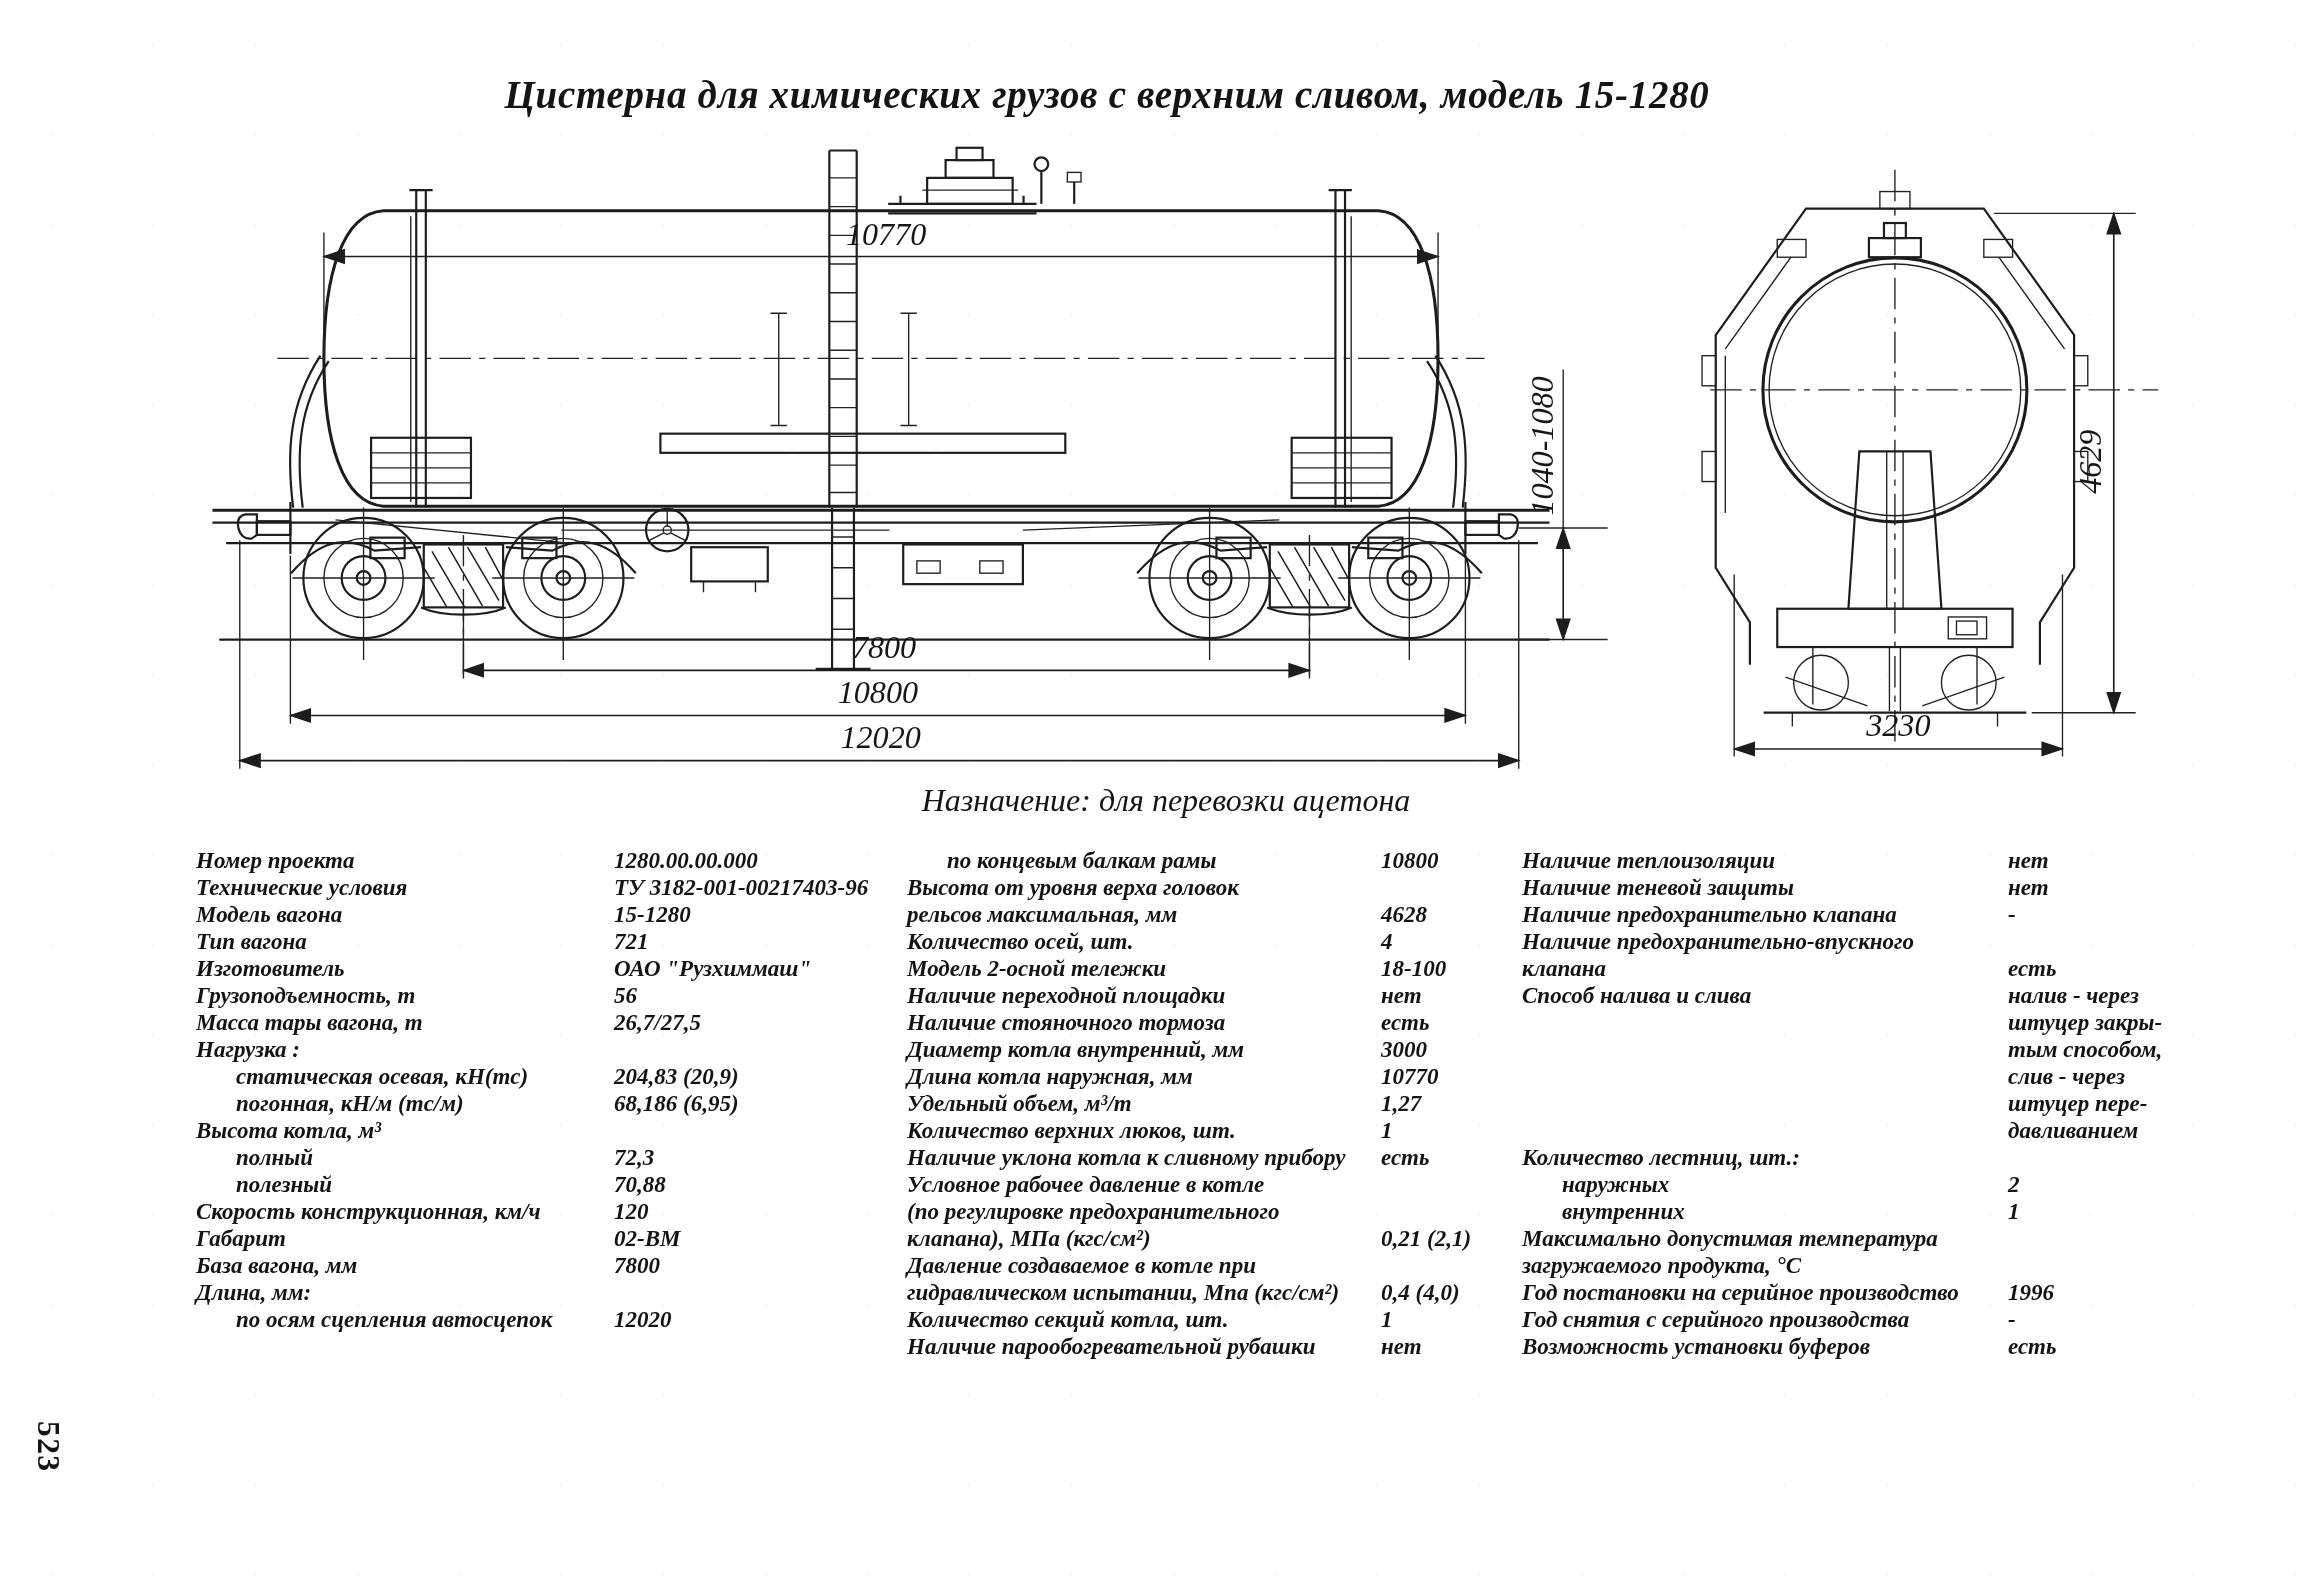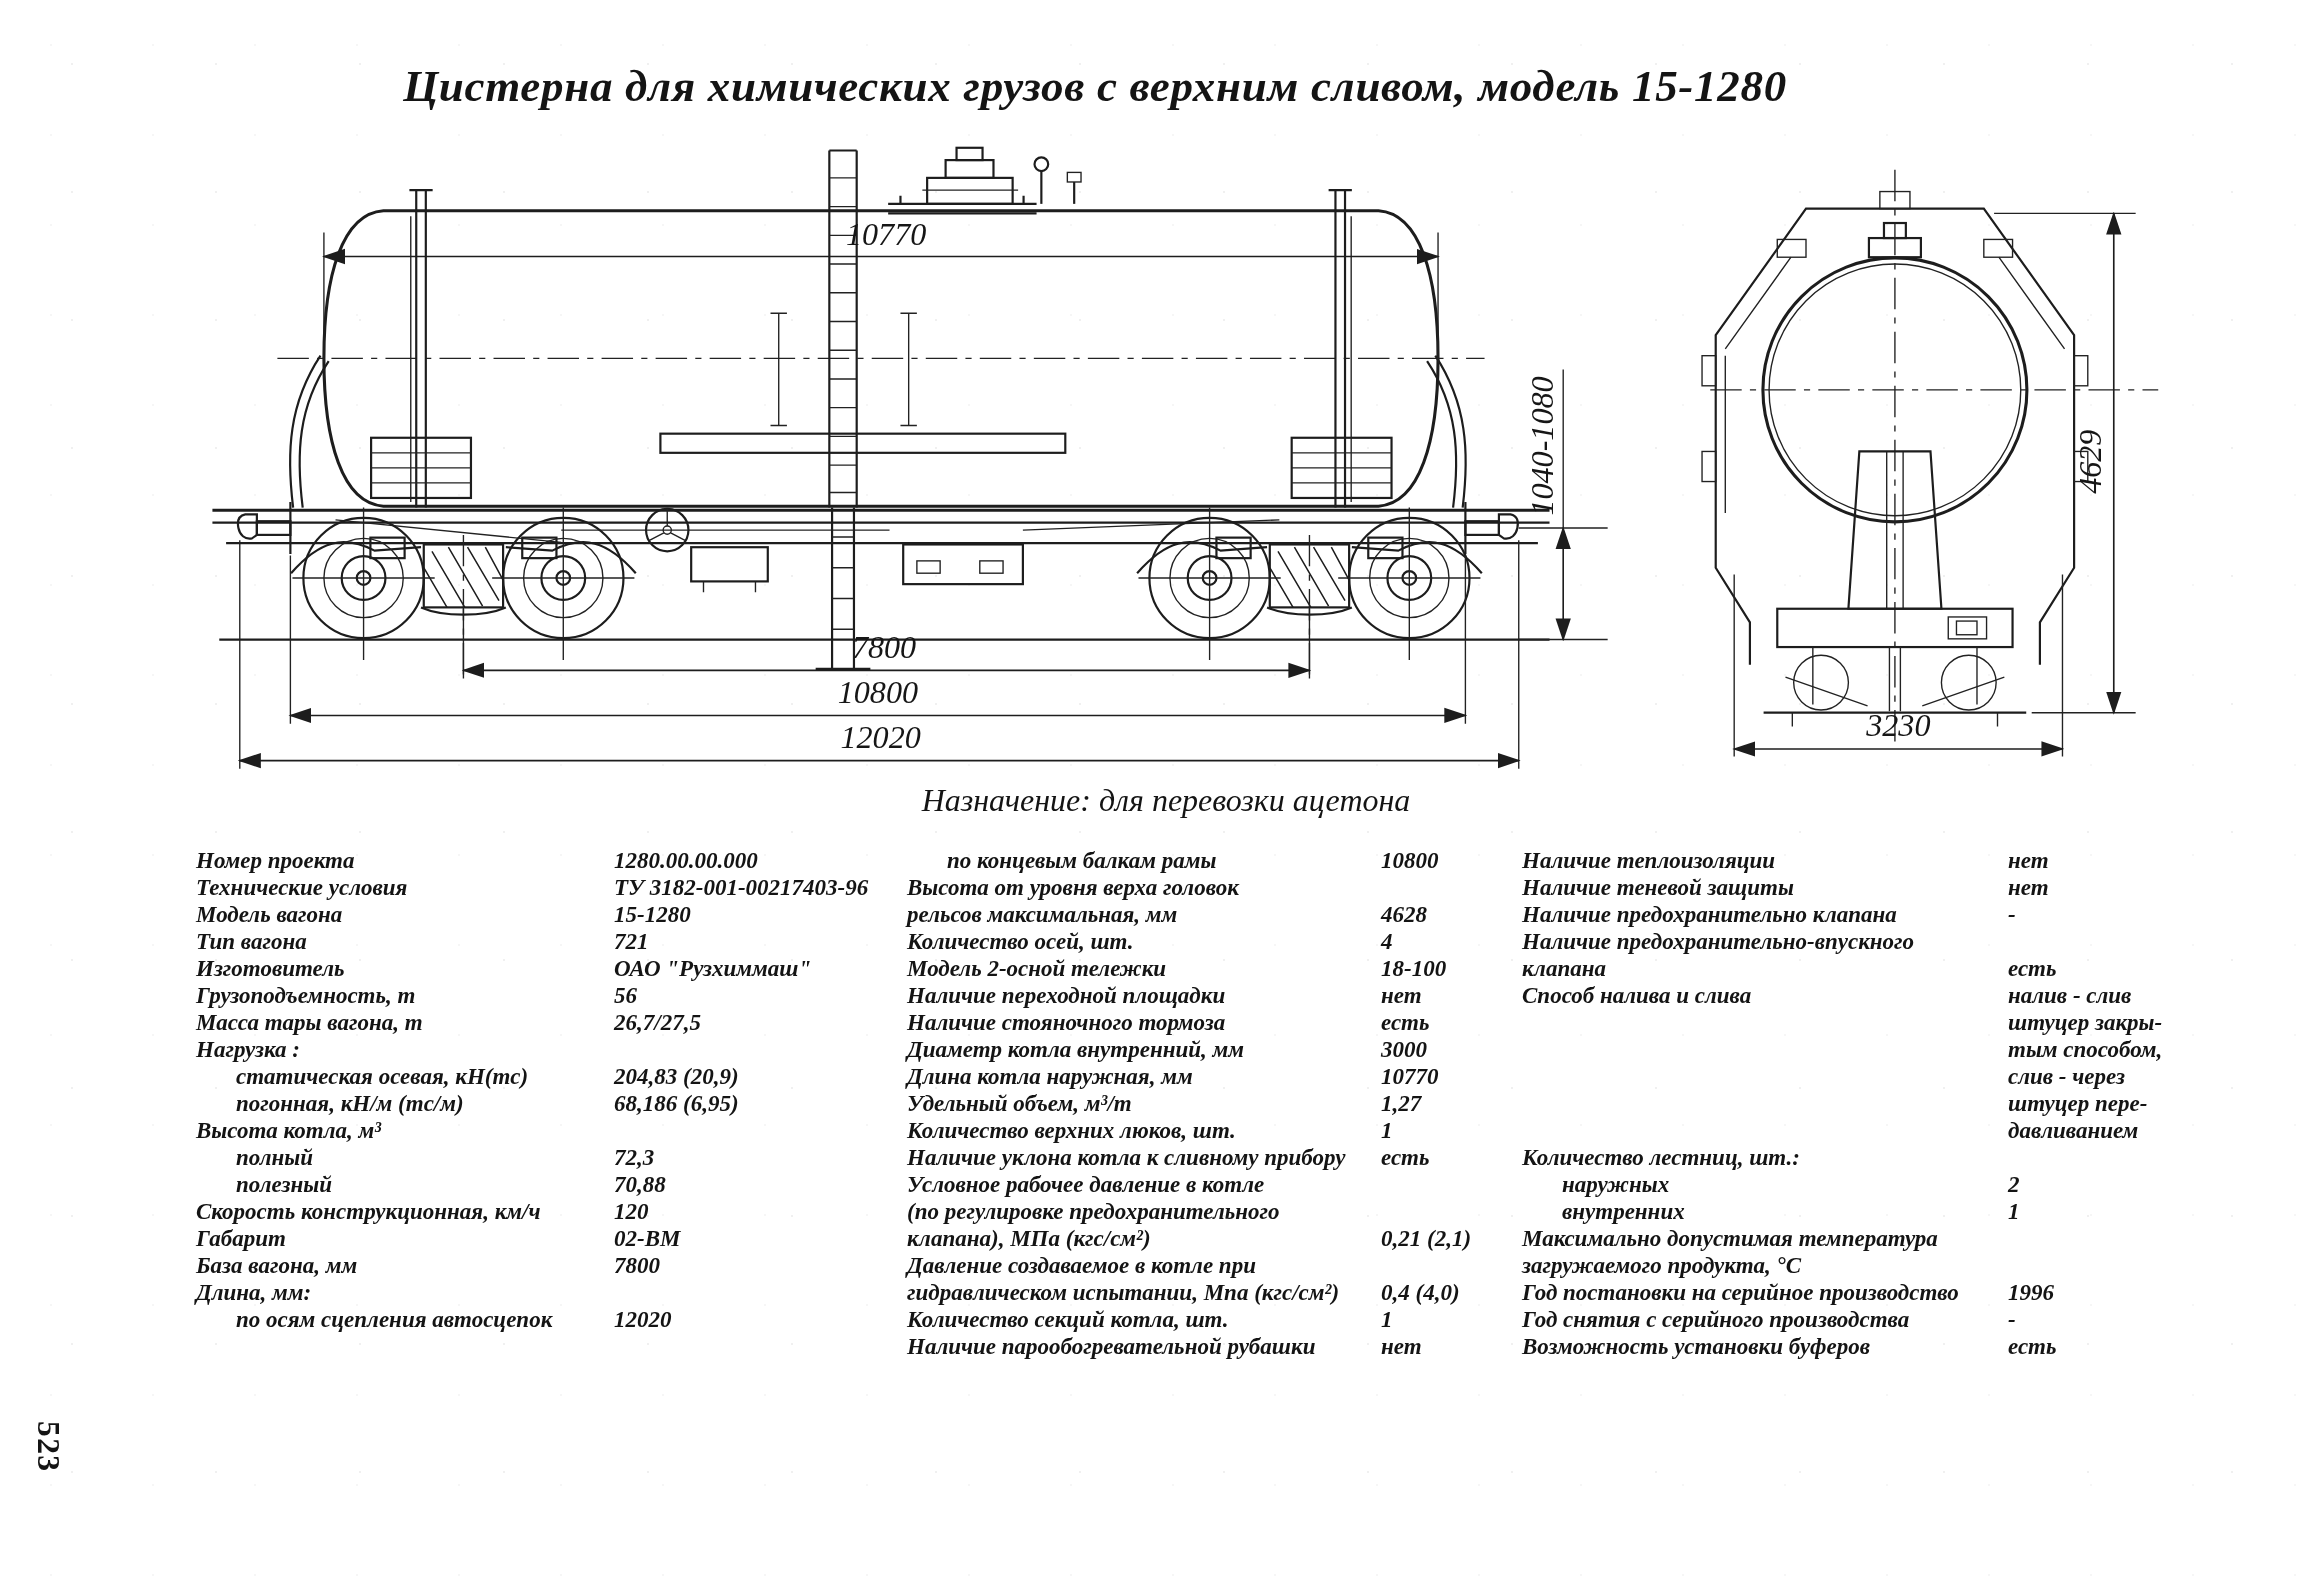--- a/index.html
+++ b/index.html
@@ -4,22 +4,22 @@
 <style>
   html,body{margin:0;padding:0;background:#e8e8e4;}
   .page{
     position:relative;width:2319px;height:1591px;background:#ffffff;
     font-family:"Liberation Serif",serif;color:#141414;overflow:hidden;
     background-image:radial-gradient(rgba(0,0,0,.06) 0.8px, transparent 1.1px),
                      radial-gradient(rgba(0,0,0,.045) 0.7px, transparent 1px);
     background-size:144px 128px, 102px 90px;
   }
   .title{
-    position:absolute;left:260px;top:60px;width:1670px;margin:0;
-    text-align:center;font-size:45px;font-weight:700;font-style:italic;
+    position:absolute;left:260px;top:60px;width:1670px;margin:12px;
+    text-align:center;font-size:39px;font-weight:700;font-style:italic;
     letter-spacing:0.7px;white-space:nowrap;
   }
   .purpose{
     position:absolute;left:824px;top:782px;width:684px;text-align:center;
     font-size:32px;font-weight:400;font-style:italic;white-space:nowrap;
   }
   .page-num{
     position:absolute;left:66px;top:1421px;font-size:31.5px;font-weight:700;
     transform:rotate(90deg);transform-origin:top left;letter-spacing:1.4px;
   }
@@ -278,21 +278,21 @@
         <div class="row"><span class="lbl">гидравлическом испытании, Мпа (кгс/см²)</span><span class="val">0,4 (4,0)</span></div>
         <div class="row"><span class="lbl">Количество секций котла, шт.</span><span class="val">1</span></div>
         <div class="row"><span class="lbl">Наличие парообогревательной рубашки</span><span class="val">нет</span></div>
       </div>
     <div class="col col3">
         <div class="row"><span class="lbl">Наличие теплоизоляции</span><span class="val">нет</span></div>
         <div class="row"><span class="lbl">Наличие теневой защиты</span><span class="val">нет</span></div>
         <div class="row"><span class="lbl">Наличие предохранительно клапана</span><span class="val">-</span></div>
         <div class="row"><span class="lbl">Наличие предохранительно-впускного</span><span class="val"></span></div>
         <div class="row"><span class="lbl">клапана</span><span class="val">есть</span></div>
-        <div class="row"><span class="lbl">Способ налива и слива</span><span class="val">налив - слив</span></div>
+        <div class="row"><span class="lbl">Способ налива и слива</span><span class="val">налив - через</span></div>
         <div class="row"><span class="lbl"></span><span class="val">штуцер закры-</span></div>
         <div class="row"><span class="lbl"></span><span class="val">тым способом,</span></div>
         <div class="row"><span class="lbl"></span><span class="val">слив - через</span></div>
         <div class="row"><span class="lbl"></span><span class="val">штуцер пере-</span></div>
         <div class="row"><span class="lbl"></span><span class="val">давливанием</span></div>
         <div class="row"><span class="lbl">Количество лестниц, шт.:</span><span class="val"></span></div>
         <div class="row"><span class="lbl ind">наружных</span><span class="val">2</span></div>
         <div class="row"><span class="lbl ind">внутренних</span><span class="val">1</span></div>
         <div class="row"><span class="lbl">Максимально допустимая температура</span><span class="val"></span></div>
         <div class="row"><span class="lbl">загружаемого продукта, °С</span><span class="val"></span></div>

